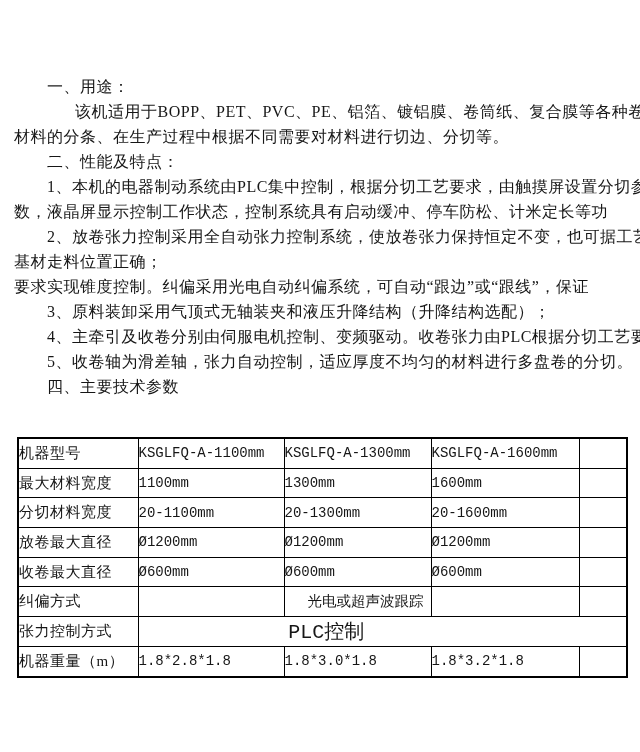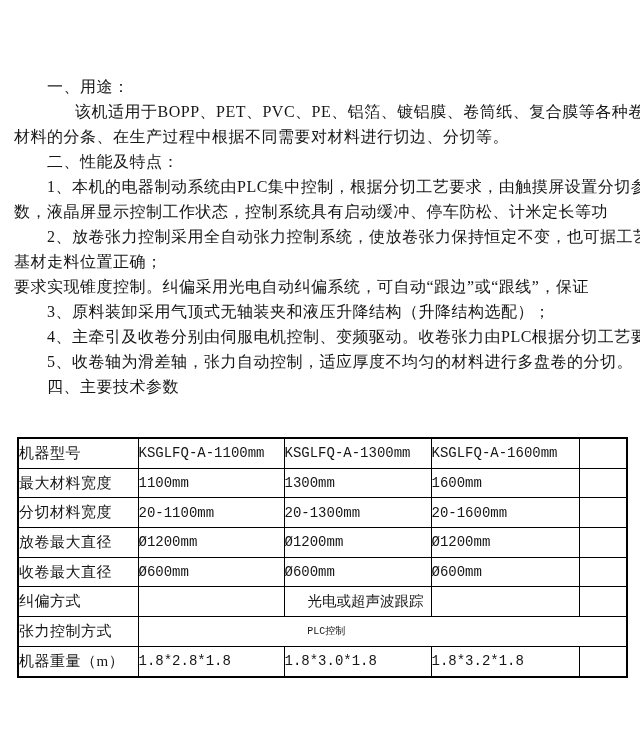--- a/index.html
+++ b/index.html
@@ -60,21 +60,21 @@
   }
   td.val.center {
     text-align: center;
     padding-left: 16px;
     font-size: 14.5px;
   }
   td.val.plc {
     text-align: center;
     padding-left: 0;
     padding-right: 112px;
-    font-size: 10px;
+    font-size: 20px;
   }
 </style>
 </head>
 <body>
 
 <div class="page">
 
   <div class="text-block">
     <div class="line ind-h">一、用途：</div>
     <div class="line ind-p">该机适用于BOPP、PET、PVC、PE、铝箔、镀铝膜、卷筒纸、复合膜等各种卷状</div>

